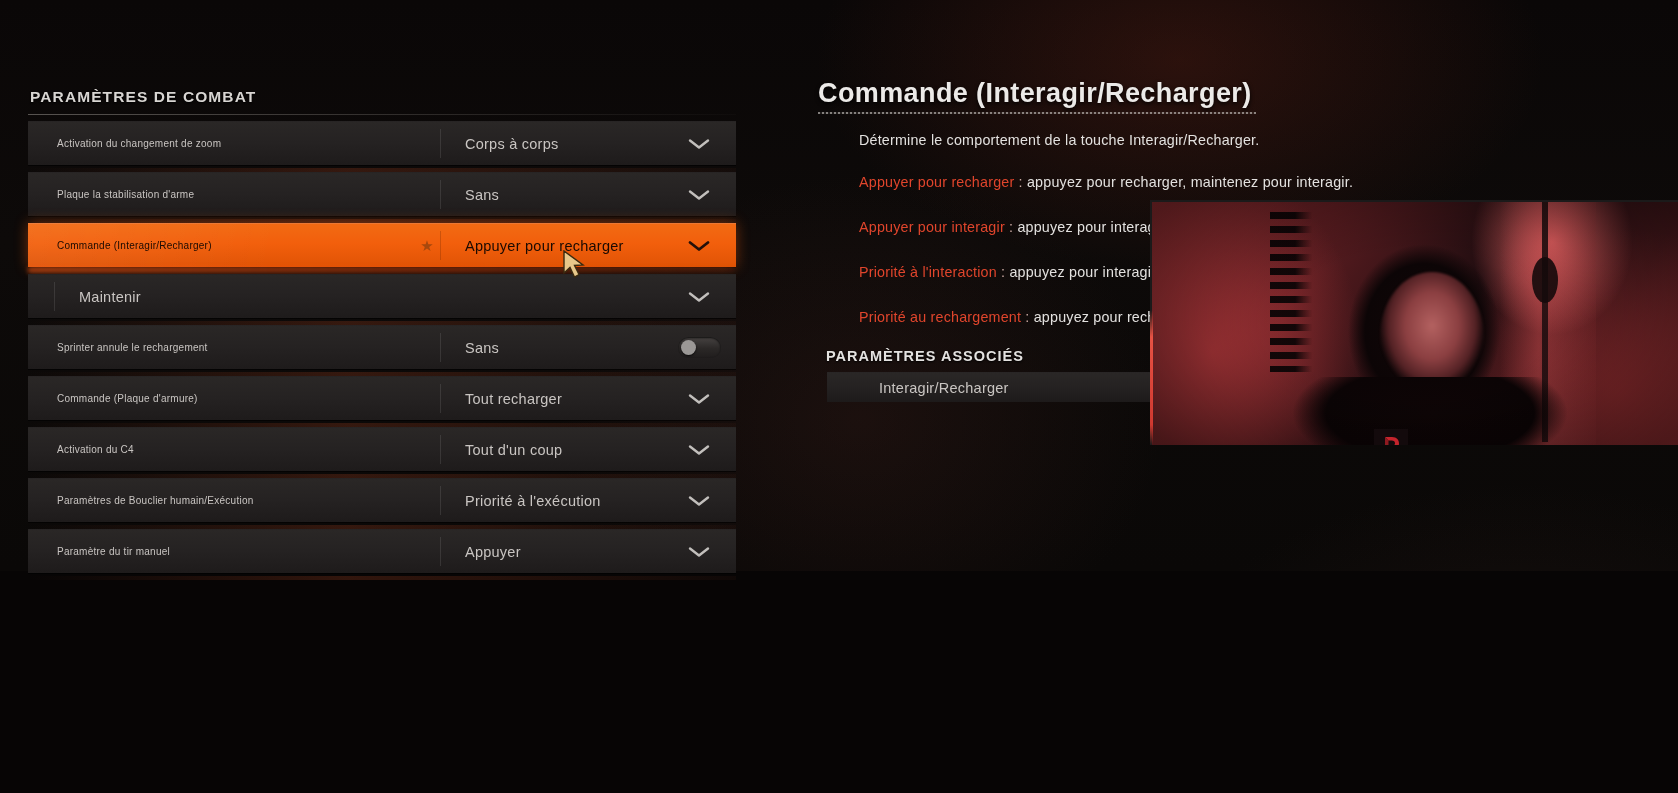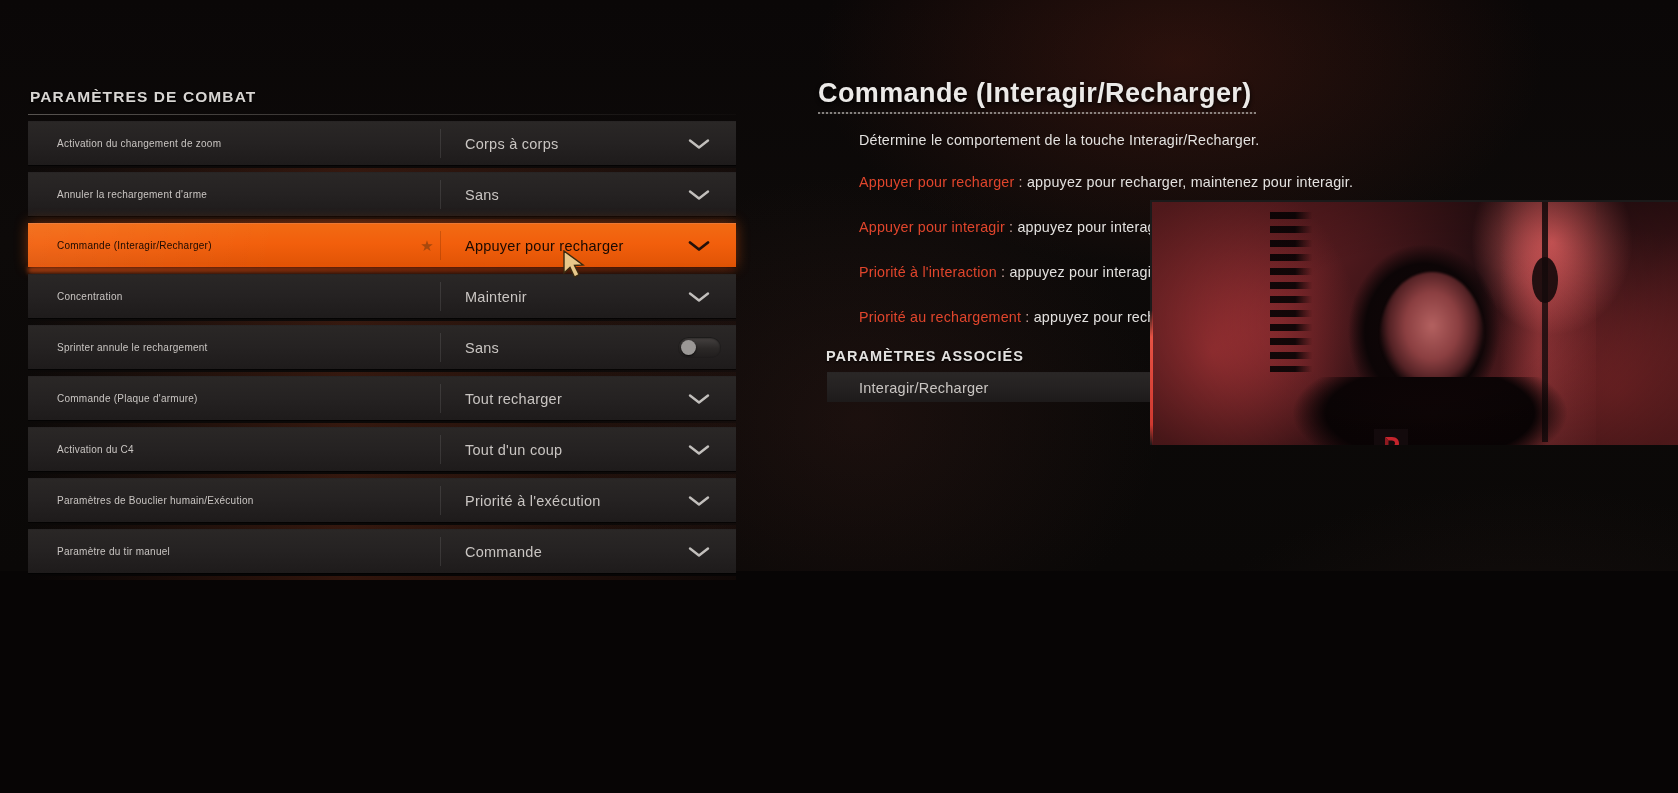--- a/index.html
+++ b/index.html
@@ -199,20 +199,21 @@
     height:30px;
     width:648px;
     background:linear-gradient(180deg,#2a2726 0%,#242121 55%,#1d1a1a 100%);
     border-top:1px solid rgba(255,255,255,0.05);
   }
   #assoc-label {
     padding-left:32px;
     font-size:14.5px;
     color:#c9c5c2;
     letter-spacing:0.25px;
+    margin-left:20px;
   }
 
   
   #webcam {
     position:absolute;
     left:1150px; top:200px;
     width:528px; height:245px;
     z-index:40;
     background:#1b1a1a;
     padding:2px 0 0 2px;
@@ -318,21 +319,21 @@
           <div class="star-spacer"></div>
           <div class="row-divider"></div>
           <div class="row-value">Corps à corps</div>
           <div class="row-ctrl">
             <svg class="chev" viewBox="0 0 22 12">
               <path d="M2 2.5 L11 9.5 L20 2.5"></path>
             </svg>
           </div>
         </div>
         <div class="row">
-          <div class="row-label">Annuler la rechargement d'arme</div>
+          <div class="row-label">Plaque la stabilisation d'arme</div>
           <div class="star-spacer"></div>
           <div class="row-divider"></div>
           <div class="row-value">Sans</div>
           <div class="row-ctrl">
             <svg class="chev" viewBox="0 0 22 12">
               <path d="M2 2.5 L11 9.5 L20 2.5"></path>
             </svg>
           </div>
         </div>
         <div class="row highlight">
@@ -340,21 +341,20 @@
           <div class="star-icon">★</div>
           <div class="row-divider"></div>
           <div class="row-value">Appuyer pour recharger</div>
           <div class="row-ctrl">
             <svg class="chev" viewBox="0 0 22 12">
               <path d="M2 2.5 L11 9.5 L20 2.5"></path>
             </svg>
           </div>
         </div>
         <div class="row">
-          <div class="row-label">Concentration</div>
           <div class="star-spacer"></div>
           <div class="row-divider"></div>
           <div class="row-value">Maintenir</div>
           <div class="row-ctrl">
             <svg class="chev" viewBox="0 0 22 12">
               <path d="M2 2.5 L11 9.5 L20 2.5"></path>
             </svg>
           </div>
         </div>
         <div class="row">
@@ -398,21 +398,21 @@
           <div class="row-ctrl">
             <svg class="chev" viewBox="0 0 22 12">
               <path d="M2 2.5 L11 9.5 L20 2.5"></path>
             </svg>
           </div>
         </div>
         <div class="row">
           <div class="row-label">Paramètre du tir manuel</div>
           <div class="star-spacer"></div>
           <div class="row-divider"></div>
-          <div class="row-value">Commande</div>
+          <div class="row-value">Appuyer</div>
           <div class="row-ctrl">
             <svg class="chev" viewBox="0 0 22 12">
               <path d="M2 2.5 L11 9.5 L20 2.5"></path>
             </svg>
           </div>
         </div>
       </div>
   </div>
 
   <svg id="cursor" viewBox="0 0 34 30">

